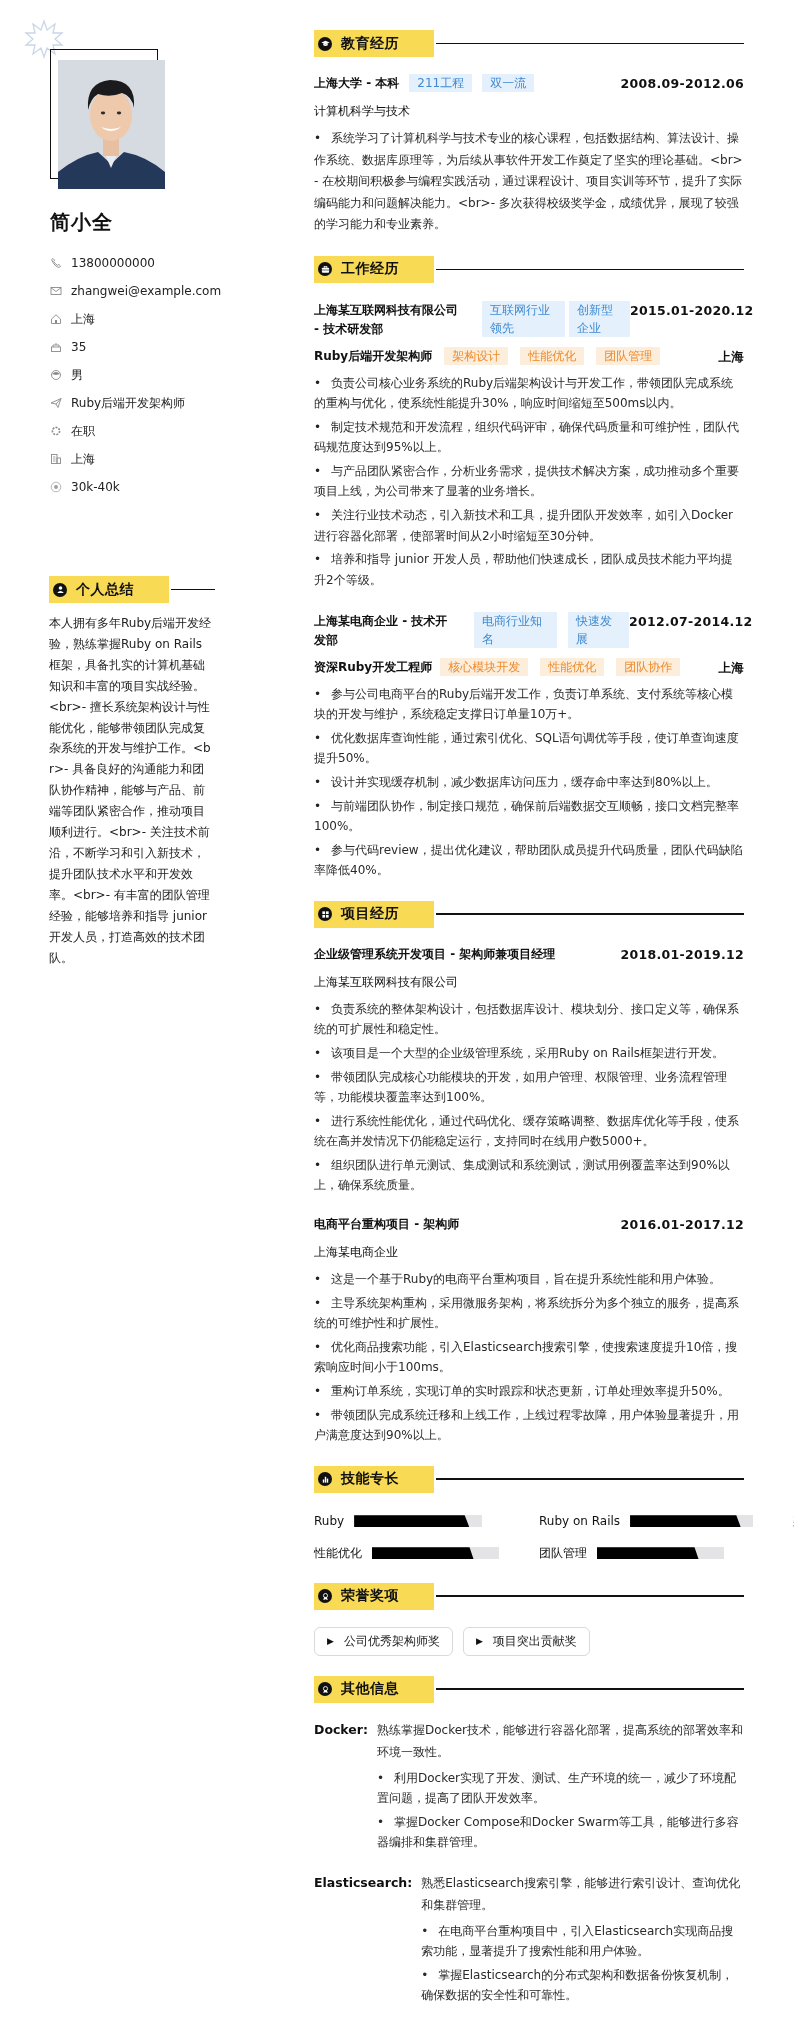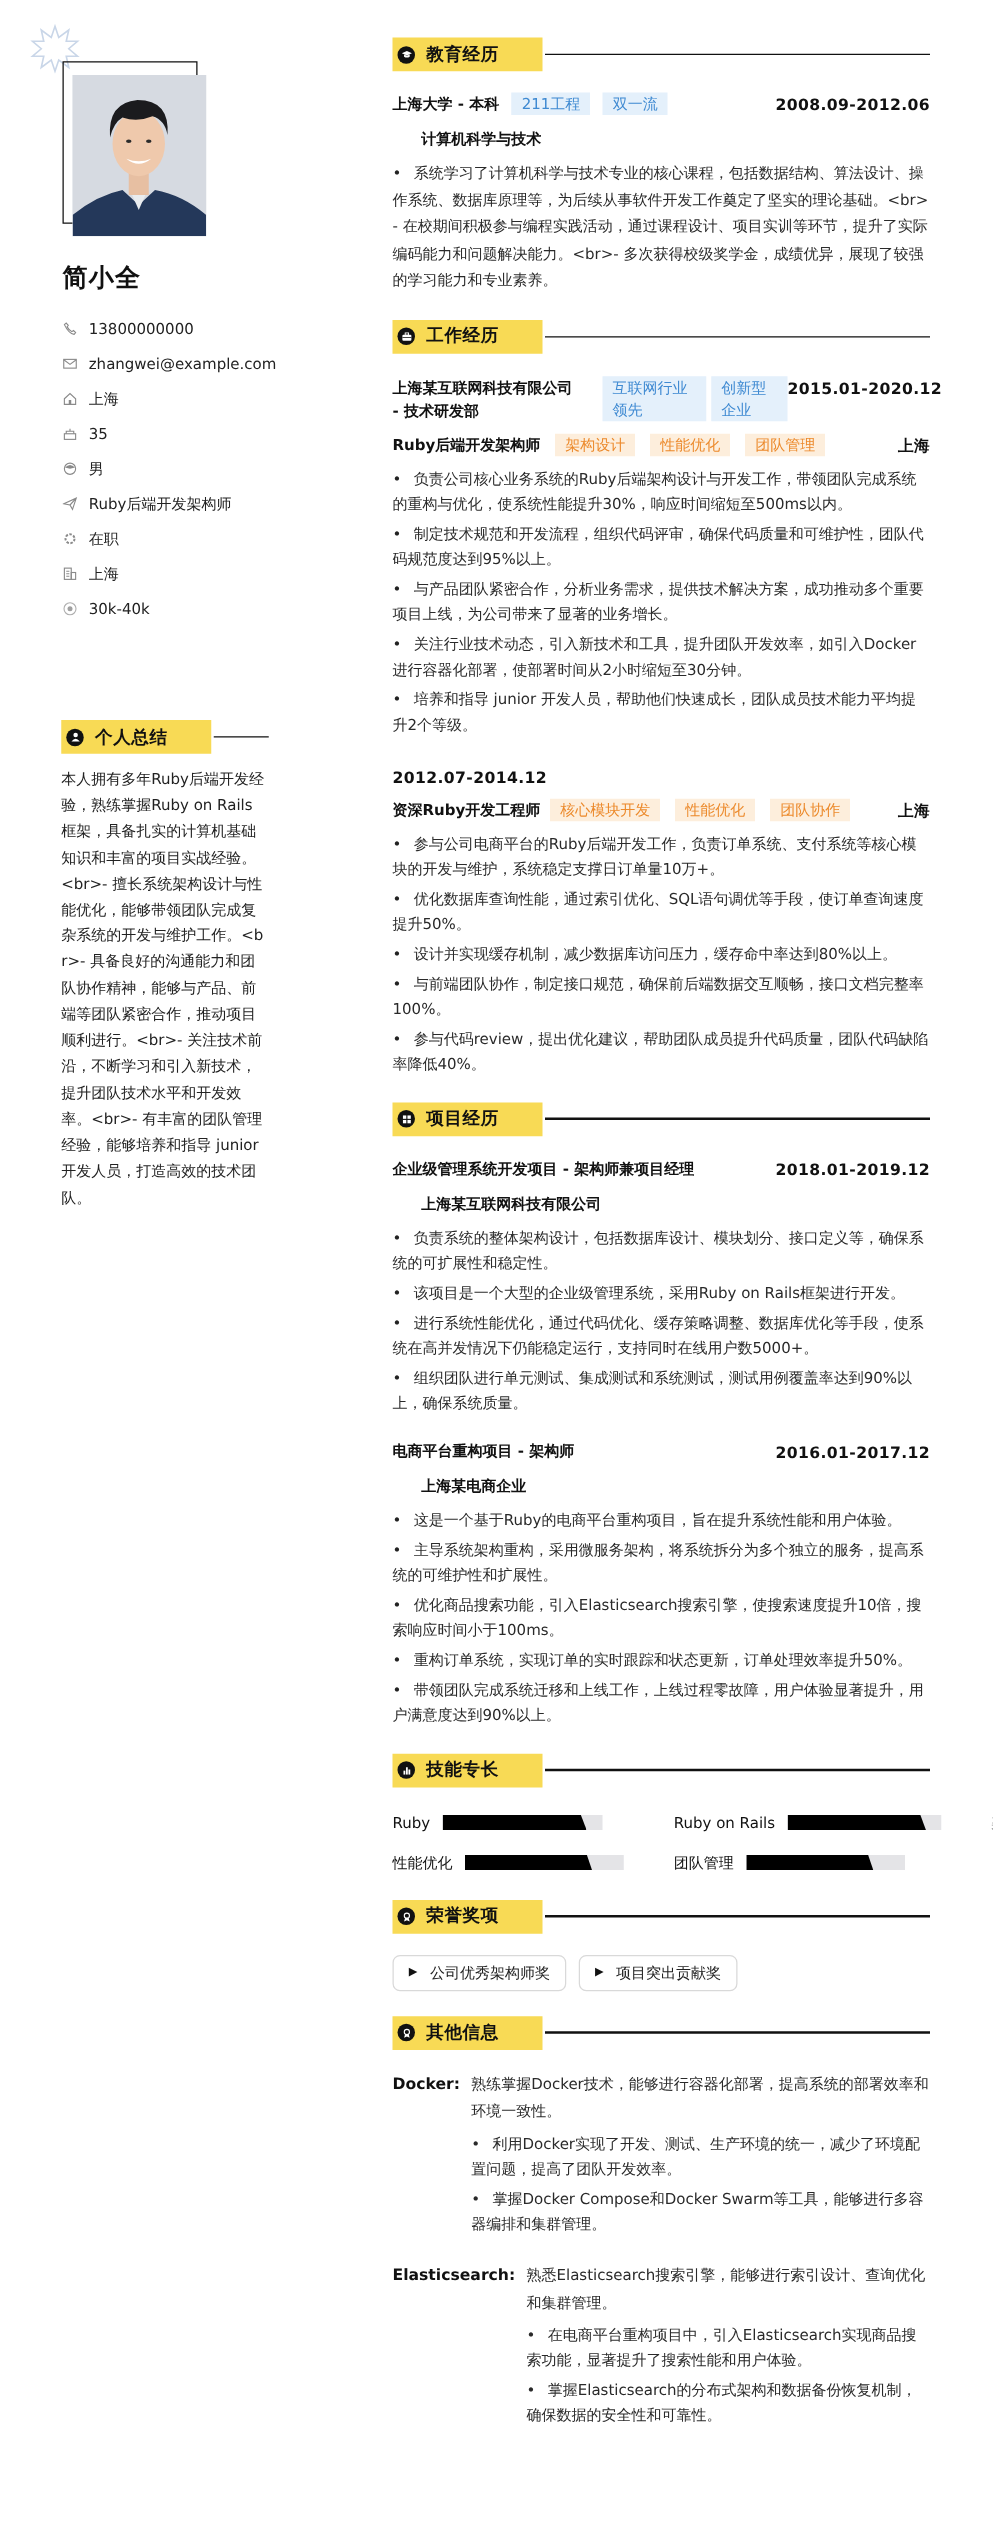--- a/index.html
+++ b/index.html
@@ -70,21 +70,21 @@
   }
   .entry-left { display: flex; align-items: flex-start; }
   .entry-title { font-weight: bold; }
   .date { font-weight: bold; font-size: 12.5px; white-space: nowrap; letter-spacing: 0.3px; }
   .tag {
     display: inline-block; font-weight: normal; font-size: 12px; line-height: 18px;
     padding: 0 8px; margin-left: 10px;
   }
   .tag.blue { background: #e4f0fb; color: #3f8ad2; }
   .tag.orange { background: #fdeedc; color: #ec8a2c; }
-  .subtitle { font-size: 12px; font-weight: bold; color: #111; margin-top: 9px; line-height: 19px; margin-left: 23px; }
+  .subtitle { font-size: 12px; font-weight: normal; color: #111; margin-top: 9px; line-height: 19px; }
   .bullets { list-style: none; margin-top: 7px; }
   .bullets li {
     position: relative; padding-left: 0; text-indent: 0;
     font-size: 12px; line-height: 20.3px; color: #2a2a2a; margin-bottom: 3.5px;
     word-break: break-all;
   }
   .bullets li .dot { display: inline-block; width: 17px; color: #222; }
   .edu-bullets li { line-height: 21.6px; }
 
   .work-head { margin-top: 18px; }
@@ -309,20 +309,25 @@
     </div>
     <ul class="bullets">
       <li><span class="dot">•</span><span>负责公司核心业务系统的Ruby后端架构设计与开发工作，带领团队完成系统的重构与优化，使系统性能提升30%，响应时间缩短至500ms以内。</span></li>
       <li><span class="dot">•</span><span>制定技术规范和开发流程，组织代码评审，确保代码质量和可维护性，团队代码规范度达到95%以上。</span></li>
       <li><span class="dot">•</span><span>与产品团队紧密合作，分析业务需求，提供技术解决方案，成功推动多个重要项目上线，为公司带来了显著的业务增长。</span></li>
       <li><span class="dot">•</span><span>关注行业技术动态，引入新技术和工具，提升团队开发效率，如引入Docker进行容器化部署，使部署时间从2小时缩短至30分钟。</span></li>
       <li><span class="dot">•</span><span>培养和指导 junior 开发人员，帮助他们快速成长，团队成员技术能力平均提升2个等级。</span></li>
     </ul>
 
     <div class="entry-row work-head" style="margin-top:22px;">
+      <div class="entry-left">
+        <span class="entry-title" style="width:145px;">上海某电商企业 - 技术开发部</span>
+        <span class="tag blue" style="width:83px;margin-left:15px;">电商行业知名</span>
+        <span class="tag blue" style="width:61px;margin-left:11px;">快速发展</span>
+      </div>
       <span class="date">2012.07-2014.12</span>
     </div>
     <div class="entry-row pos-row">
       <div class="entry-left">
         <span class="entry-title">资深Ruby开发工程师</span>
         <span class="tag orange" style="margin-left:8px;">核心模块开发</span>
         <span class="tag orange">性能优化</span>
         <span class="tag orange">团队协作</span>
       </div>
       <span class="date">上海</span>
@@ -353,20 +358,21 @@
     </div>
 
     <div class="entry-row proj-title-row">
       <span class="entry-title">企业级管理系统开发项目 - 架构师兼项目经理</span>
       <span class="date">2018.01-2019.12</span>
     </div>
     <div class="subtitle">上海某互联网科技有限公司</div>
     <ul class="bullets">
       <li><span class="dot">•</span><span>负责系统的整体架构设计，包括数据库设计、模块划分、接口定义等，确保系统的可扩展性和稳定性。</span></li>
       <li><span class="dot">•</span><span>该项目是一个大型的企业级管理系统，采用Ruby on Rails框架进行开发。</span></li>
+      <li><span class="dot">•</span><span>带领团队完成核心功能模块的开发，如用户管理、权限管理、业务流程管理等，功能模块覆盖率达到100%。</span></li>
       <li><span class="dot">•</span><span>进行系统性能优化，通过代码优化、缓存策略调整、数据库优化等手段，使系统在高并发情况下仍能稳定运行，支持同时在线用户数5000+。</span></li>
       <li><span class="dot">•</span><span>组织团队进行单元测试、集成测试和系统测试，测试用例覆盖率达到90%以上，确保系统质量。</span></li>
     </ul>
 
     <div class="entry-row proj-title-row" style="margin-top:20px;gap:36px;">
       <span class="entry-title">电商平台重构项目 - 架构师</span>
       <span class="date">2016.01-2017.12</span>
     </div>
     <div class="subtitle">上海某电商企业</div>
     <ul class="bullets">

